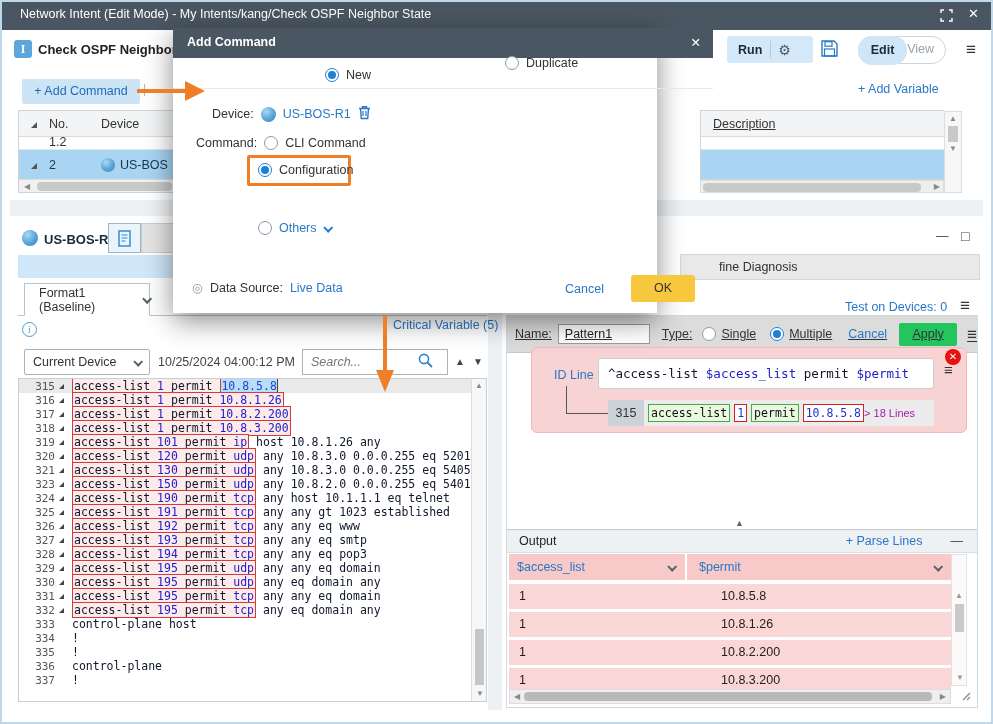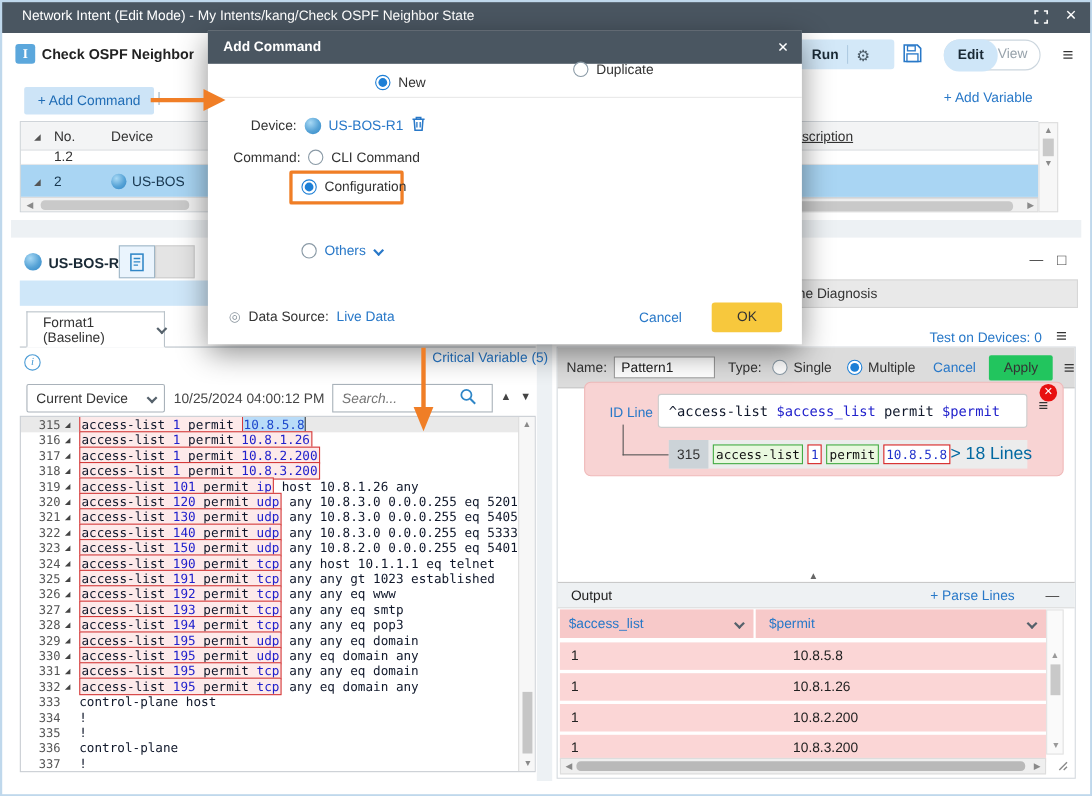--- a/index.html
+++ b/index.html
@@ -79,60 +79,60 @@
 .t-b{color:#2121cc;}
 .t-hl{color:#1c48cc;background:#b9dcf8;border-right:1px solid #444;}
 .cvscroll{position:absolute;right:0;top:0;width:15px;height:322px;background:#f7f7f7;border-left:1px solid #ddd;text-align:center;}
 .cvthumb{position:absolute;left:3px;top:250px;width:9px;height:56px;background:#c6c6c6;}
 
 .minmax{color:#444;z-index:2;}
 .diagbar{left:680px;top:254px;width:300px;height:26px;background:#e9e9e9;border:1px solid #d7d7d7;z-index:2;line-height:24px;}
 .diagbar span{margin-left:38px;color:#333;}
 .testlink{left:845px;top:300px;color:#2878c8;z-index:2;}
 .dcontainer{left:506px;top:315px;width:472px;height:393px;border:1px solid #d5dadf;background:#fff;z-index:2;}
-.ptoolbar{position:absolute;left:0;top:0;width:470px;height:37px;background:#dcdcdc;border-bottom:1px solid #c9c9c9;display:flex;align-items:center;}
+.ptoolbar{position:absolute;left:0;top:0;width:470px;height:37px;background:#dcdcdc;border-bottom:1px solid #c9c9c9;display:flex;align-items:center;text-decoration:underline;}
 .ptoolbar .nm{margin-left:8px;color:#333;}
 .nameinput{margin-left:6px;width:92px;height:20px;border:1px solid #999;font-size:12.5px;padding-left:6px;font-family:"Liberation Sans",sans-serif;color:#222;background:#fff;}
 .radio{display:inline-block;width:14px;height:14px;border:1px solid #8a9aa6;border-radius:50%;background:#fff;position:relative;flex:none;vertical-align:-3px;}
 .radio.on{border-color:#1d7fd6;}
 .radio.on::after{content:"";position:absolute;left:2px;top:2px;width:8px;height:8px;border-radius:50%;background:#1d7fd6;}
 .applybtn{margin-left:12px;width:68px;height:23px;background:#22c55e;border-radius:2px;text-align:center;line-height:23px;color:#333;}
 .card{position:absolute;left:24px;top:31px;width:436px;height:86px;background:#f8d3d3;border:1px solid #efb9b9;border-radius:6px;}
 .xbadge{position:absolute;right:5px;top:1px;width:16px;height:16px;background:#e81010;border-radius:50%;color:#fff;text-align:center;line-height:15px;font-size:10px;}
 .idline{position:absolute;left:22px;top:20px;color:#2878c8;}
 .pinput{position:absolute;left:66px;top:10px;width:336px;height:31px;background:#fff;border:1px solid #ccc;border-radius:3px;font-family:"DejaVu Sans Mono",monospace;font-size:12.5px;line-height:29px;padding-left:9px;white-space:pre;}
 .pmenu{position:absolute;left:412px;top:13px;color:#333;font-size:15px;}
 .elbow{position:absolute;left:34px;top:38px;width:42px;height:28px;border-left:1px solid #555;border-bottom:1px solid #555;}
 .chiprow{position:absolute;left:76px;top:52px;width:326px;height:26px;background:#ececec;display:flex;align-items:center;}
 .lno{width:36px;height:26px;background:#ccd3d8;color:#333;text-align:center;line-height:26px;flex:none;}
 .chip{font-family:"DejaVu Sans Mono",monospace;font-size:11.5px;padding:1px 2px;margin-left:4px;background:#fff;white-space:pre;}
 .chip.g{border:1px solid #44aa44;background:#e9f8df;color:#111;}
 .chip.r{border:1px solid #d42020;color:#2233cc;}
-.morelines{margin-left:auto;margin-right:24px;color:#0369a1;font-size:16px;white-space:pre;}
+.morelines{margin-left:auto;margin-right:24px;color:#a21caf;font-size:11px;white-space:pre;}
 
 .ocollapse{position:absolute;left:228px;top:202px;color:#666;font-size:9px;}
 .ohdr{position:absolute;left:0;top:213px;width:470px;height:24px;background:#eef1f3;border-top:1px solid #c9c9c9;border-bottom:1px solid #ddd;display:flex;align-items:center;}
 .ohdr .ot{margin-left:12px;color:#222;}
 .parse{margin-left:auto;color:#2878c8;}
 .omin{margin:0 14px 0 28px;color:#444;}
 .ocols{position:absolute;left:2px;top:238px;width:442px;height:26px;display:flex;}
 .ocell{background:#f7c9c9;color:#2878c8;display:flex;align-items:center;height:26px;}
 .ocell .chev{margin-left:auto;margin-right:10px;}
 .oc-1{width:176px;margin-right:2px;padding-left:8px;}
 .oc-2{flex:1;padding-left:12px;}
 .orow{position:relative;width:442px;height:25px;margin:3px 0 0 2px;background:#fbd6d6;color:#222;}
 .orow .oc1{position:absolute;left:10px;top:5px;}
 .orow .oc2{position:absolute;left:212px;top:5px;}
 .oscroll{position:absolute;left:444px;top:238px;width:16px;height:132px;background:#fafafa;border:1px solid #e2e2e2;text-align:center;color:#999;font-size:8px;}
 .othumb{margin:4px auto;width:9px;height:28px;background:#c9c9c9;}
 .ohs{position:absolute;left:2px;top:373px;width:442px;height:15px;background:#efefef;border:1px solid #ddd;}
 .ohs .hthumb{left:14px;top:2px;width:408px;height:9px;background:#b9b9b9;}
 .grip{position:absolute;right:6px;bottom:3px;}
 
-.modal{left:173px;top:28px;width:540px;height:285px;background:#fff;box-shadow:0 8px 26px rgba(0,0,0,.45);z-index:100;margin-left:16px;}
+.modal{left:173px;top:28px;width:484px;height:285px;background:#fff;box-shadow:0 8px 26px rgba(0,0,0,.45);z-index:100;}
 .mhead{position:absolute;left:0;top:0;width:540px;height:30px;background:#4a5661;color:#fff;}
 .mhead .mt{position:absolute;left:14px;top:7px;font-weight:bold;font-size:12.5px;}
 .mhead .mx{position:absolute;right:12px;top:7px;}
 .mrow{position:absolute;display:flex;align-items:center;gap:7px;color:#333;}
 .mdiv{position:absolute;left:0;top:60px;width:540px;height:1px;background:#e8e8e8;}
 .blue{color:#2878c8;}
 .orange-box{position:absolute;left:74px;top:127px;width:104px;height:31px;border:3px solid #f07e26;border-radius:2px;}
 .okbtn{position:absolute;left:458px;top:247px;width:64px;height:27px;background:#f7c83d;border-radius:3px;text-align:center;line-height:27px;color:#333;}
 .arrow{z-index:120;}
 </style>
@@ -258,21 +258,20 @@
 
   <div class="abs code">
     <div>
         <div class="cl sel"><span class="lnum">315</span><span class="ltri on"></span><span class="ltxt"><span class="redbox"><span class="t-k">access-list </span><span class="t-b">1</span><span class="t-k"> permit </span></span><span class="t-hl">10.8.5.8</span></span></div>
         <div class="cl"><span class="lnum">316</span><span class="ltri on"></span><span class="ltxt"><span class="redbox"><span class="t-k">access-list </span><span class="t-b">1</span><span class="t-k"> permit </span><span class="t-b">10.8.1.26</span></span></span></div>
         <div class="cl"><span class="lnum">317</span><span class="ltri on"></span><span class="ltxt"><span class="redbox"><span class="t-k">access-list </span><span class="t-b">1</span><span class="t-k"> permit </span><span class="t-b">10.8.2.200</span></span></span></div>
         <div class="cl"><span class="lnum">318</span><span class="ltri on"></span><span class="ltxt"><span class="redbox"><span class="t-k">access-list </span><span class="t-b">1</span><span class="t-k"> permit </span><span class="t-b">10.8.3.200</span></span></span></div>
         <div class="cl"><span class="lnum">319</span><span class="ltri on"></span><span class="ltxt"><span class="redbox"><span class="t-k">access-list </span><span class="t-b">101</span><span class="t-k"> permit </span><span class="t-b">ip</span></span><span class="t-k"> host 10.8.1.26 any</span></span></div>
         <div class="cl"><span class="lnum">320</span><span class="ltri on"></span><span class="ltxt"><span class="redbox"><span class="t-k">access-list </span><span class="t-b">120</span><span class="t-k"> permit </span><span class="t-b">udp</span></span><span class="t-k"> any 10.8.3.0 0.0.0.255 eq 5201</span></span></div>
         <div class="cl"><span class="lnum">321</span><span class="ltri on"></span><span class="ltxt"><span class="redbox"><span class="t-k">access-list </span><span class="t-b">130</span><span class="t-k"> permit </span><span class="t-b">udp</span></span><span class="t-k"> any 10.8.3.0 0.0.0.255 eq 5405</span></span></div>
-        <div class="cl"><span class="lnum">322</span><span class="ltri on"></span><span class="ltxt"><span class="redbox"><span class="t-k">access-list </span><span class="t-b">140</span><span class="t-k"> permit </span><span class="t-b">udp</span></span><span class="t-k"> any 10.8.3.0 0.0.0.255 eq 5333</span></span></div>
         <div class="cl"><span class="lnum">323</span><span class="ltri on"></span><span class="ltxt"><span class="redbox"><span class="t-k">access-list </span><span class="t-b">150</span><span class="t-k"> permit </span><span class="t-b">udp</span></span><span class="t-k"> any 10.8.2.0 0.0.0.255 eq 5401</span></span></div>
         <div class="cl"><span class="lnum">324</span><span class="ltri on"></span><span class="ltxt"><span class="redbox"><span class="t-k">access-list </span><span class="t-b">190</span><span class="t-k"> permit </span><span class="t-b">tcp</span></span><span class="t-k"> any host 10.1.1.1 eq telnet</span></span></div>
         <div class="cl"><span class="lnum">325</span><span class="ltri on"></span><span class="ltxt"><span class="redbox"><span class="t-k">access-list </span><span class="t-b">191</span><span class="t-k"> permit </span><span class="t-b">tcp</span></span><span class="t-k"> any any gt 1023 established</span></span></div>
         <div class="cl"><span class="lnum">326</span><span class="ltri on"></span><span class="ltxt"><span class="redbox"><span class="t-k">access-list </span><span class="t-b">192</span><span class="t-k"> permit </span><span class="t-b">tcp</span></span><span class="t-k"> any any eq www</span></span></div>
         <div class="cl"><span class="lnum">327</span><span class="ltri on"></span><span class="ltxt"><span class="redbox"><span class="t-k">access-list </span><span class="t-b">193</span><span class="t-k"> permit </span><span class="t-b">tcp</span></span><span class="t-k"> any any eq smtp</span></span></div>
         <div class="cl"><span class="lnum">328</span><span class="ltri on"></span><span class="ltxt"><span class="redbox"><span class="t-k">access-list </span><span class="t-b">194</span><span class="t-k"> permit </span><span class="t-b">tcp</span></span><span class="t-k"> any any eq pop3</span></span></div>
         <div class="cl"><span class="lnum">329</span><span class="ltri on"></span><span class="ltxt"><span class="redbox"><span class="t-k">access-list </span><span class="t-b">195</span><span class="t-k"> permit </span><span class="t-b">udp</span></span><span class="t-k"> any any eq domain</span></span></div>
         <div class="cl"><span class="lnum">330</span><span class="ltri on"></span><span class="ltxt"><span class="redbox"><span class="t-k">access-list </span><span class="t-b">195</span><span class="t-k"> permit </span><span class="t-b">udp</span></span><span class="t-k"> any eq domain any</span></span></div>
         <div class="cl"><span class="lnum">331</span><span class="ltri on"></span><span class="ltxt"><span class="redbox"><span class="t-k">access-list </span><span class="t-b">195</span><span class="t-k"> permit </span><span class="t-b">tcp</span></span><span class="t-k"> any any eq domain</span></span></div>
         <div class="cl"><span class="lnum">332</span><span class="ltri on"></span><span class="ltxt"><span class="redbox"><span class="t-k">access-list </span><span class="t-b">195</span><span class="t-k"> permit </span><span class="t-b">tcp</span></span><span class="t-k"> any eq domain any</span></span></div>

